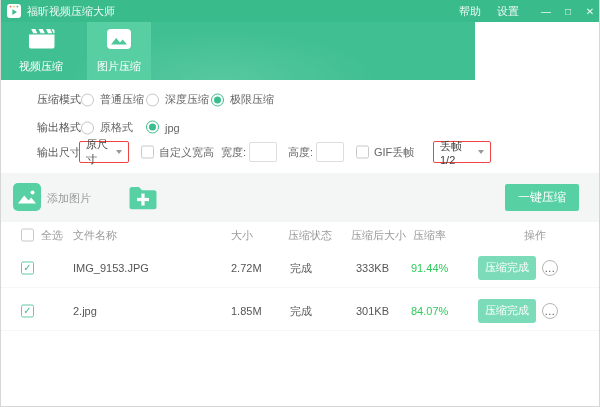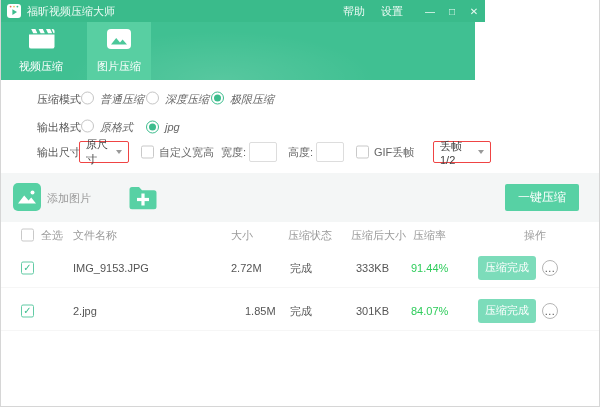--- a/index.html
+++ b/index.html
@@ -1,40 +1,40 @@
 <!DOCTYPE html>
 <html><head>
 <meta charset="utf-8">
 <style>
   html,body{margin:0;padding:0;background:#888;}
   *{box-sizing:border-box;font-family:"Liberation Sans","DejaVu Sans",sans-serif;}
   .window{position:relative;width:600px;height:407px;background:#fff;overflow:hidden;
           border:1px solid #d6d6d6;border-top:none;}
   
-  .titlebar{position:absolute;left:0;top:0;width:484px;height:22px;background:#3abb8b;
+  .titlebar{position:absolute;left:0;top:0;width:600px;height:22px;background:#3abb8b;
             display:flex;align-items:center;}
   .appicon{margin-left:6px;display:flex;}
   .apptitle{color:#eafaf3;font-size:11px;margin-left:6px;}
   .tb-right{position:absolute;right:0;top:0;height:22px;display:flex;align-items:center;}
   .tb-link{color:#eafaf3;font-size:11px;margin-right:16px;cursor:pointer;}
   .winbtn{color:#eafaf3;font-size:10px;width:22px;height:22px;display:flex;align-items:center;
           justify-content:center;cursor:pointer;}
   
   .tabbar{position:absolute;left:0;top:22px;width:474px;height:58px;
           background:radial-gradient(220px 70px at 220px 58px,rgba(255,255,255,.12),rgba(255,255,255,0) 70%),#40c092;
           display:flex;padding-left:8px;}
   .tab{width:64px;height:58px;display:flex;flex-direction:column;align-items:center;
        justify-content:center;gap:6px;cursor:pointer;margin-right:14px;}
   .tab.active{background:#58cfa2;}
   .tablabel{color:#fff;font-size:11px;}
   
   .settings{position:absolute;left:0;top:80px;width:486px;height:93px;background:#fff;}
   .srow{position:absolute;left:0;width:600px;height:22px;}
   .slabel{position:absolute;left:36px;top:50%;transform:translateY(-50%);font-size:11px;color:#555;}
-  .rgroup{position:absolute;top:50%;transform:translateY(-50%);display:flex;align-items:flex-start;gap:6px;cursor:pointer;font-style:italic;}
+  .rgroup{position:absolute;top:50%;transform:translateY(-50%);display:flex;align-items:flex-end;gap:6px;cursor:pointer;}
   .radio{width:13px;height:13px;border:1px solid #c5c5c5;border-radius:50%;background:#fff;
          display:flex;align-items:center;justify-content:center;}
   .radio.sel{border-color:#3cbd8d;}
   .radio.sel::after{content:"";width:7px;height:7px;border-radius:50%;background:#3cbd8d;}
   .rlabel{font-size:11px;color:#666;}
   .selectbox{position:absolute;top:50%;transform:translateY(-50%);height:22px;border:1px solid #ef4444;
              border-radius:2px;background:#fff;display:flex;align-items:center;justify-content:space-between;
              padding:0 6px;cursor:pointer;}
   .seltext{font-size:11px;color:#444;}
   .caret{width:0;height:0;border-left:3.5px solid transparent;border-right:3.5px solid transparent;
@@ -205,21 +205,21 @@
     <span style="left:289px;">完成</span>
     <span style="left:355px;">333KB</span>
     <span class="ratio" style="left:410px;">91.44%</span>
     <button class="donebtn">压缩完成</button>
     <span class="morebtn">…</span>
   </div>
 
   <div class="trow" style="top:291px;">
     <span class="checkbox checked cb-pos" style="transform:translateY(-50%);"></span>
     <span style="left:72px;">2.jpg</span>
-    <span style="left:230px;margin-left:14px;">1.85M</span>
+    <span style="left:230px;">1.85M</span>
     <span style="left:289px;">完成</span>
     <span style="left:355px;">301KB</span>
     <span class="ratio" style="left:410px;">84.07%</span>
     <button class="donebtn">压缩完成</button>
     <span class="morebtn">…</span>
   </div>
 
 </div>
 
 </body></html>

